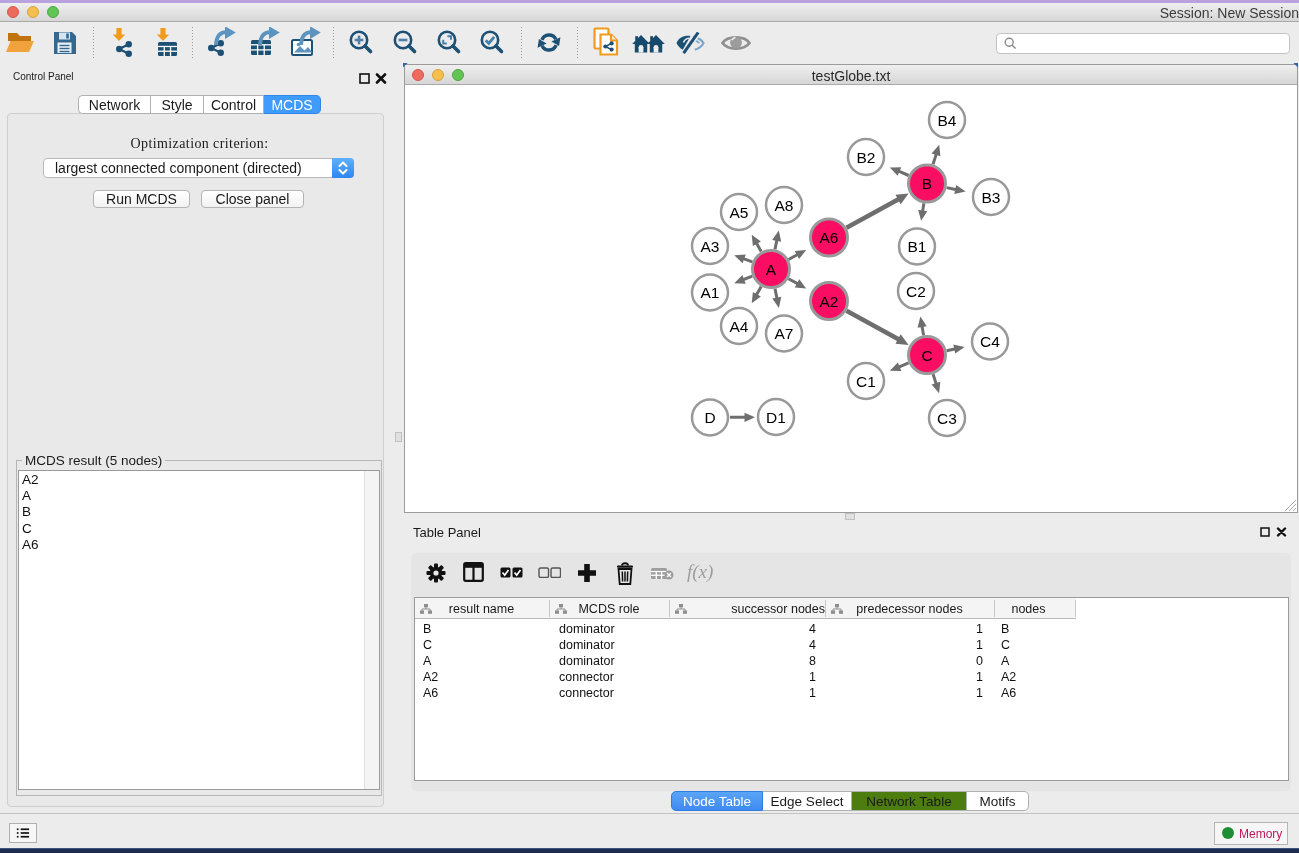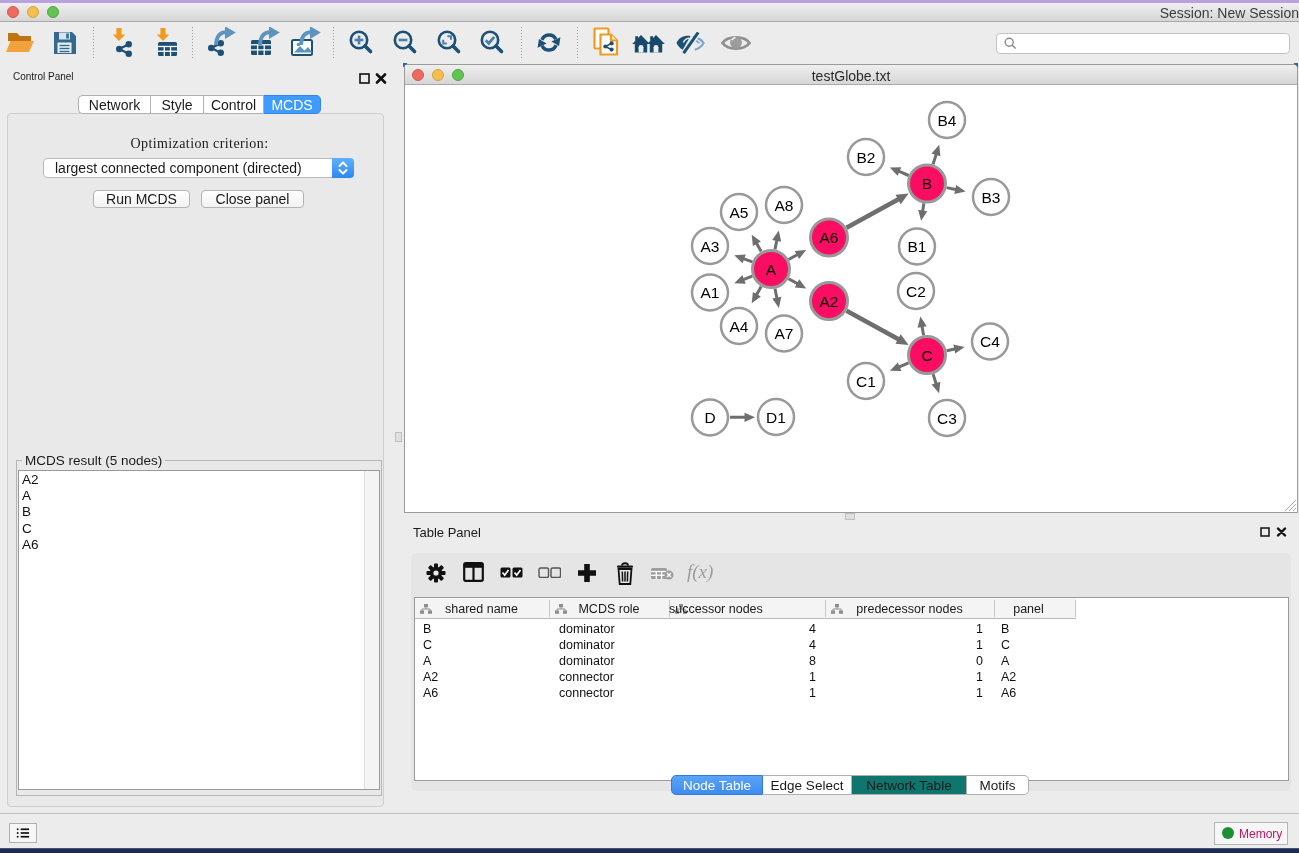--- a/index.html
+++ b/index.html
@@ -406,21 +406,21 @@
       <rect x="0" y="6.4" width="4" height="3.4"></rect>
       <rect x="8" y="6.4" width="4" height="3.4"></rect>
     </g>
     <g stroke="#8e8e8e" stroke-width="1">
       <line x1="6" y1="3.4" x2="6" y2="5"></line>
       <line x1="2" y1="5" x2="10" y2="5"></line>
       <line x1="2" y1="5" x2="2" y2="6.4"></line>
       <line x1="10" y1="5" x2="10" y2="6.4"></line>
     </g>
   </svg>
-<div class="abs" style="left:414px;top:602px;width:135px;text-align:center;font-size:12.5px;color:#1a1a1a;">shared name</div>
+<div class="abs" style="left:414px;top:602px;width:135px;text-align:center;font-size:12.5px;color:#1a1a1a;">result name</div>
 <svg class="abs" style="left:555px;top:604px" width="12" height="10" viewBox="0 0 12 10">
     <g fill="#8e8e8e">
       <rect x="4" y="0" width="4" height="3.4"></rect>
       <rect x="0" y="6.4" width="4" height="3.4"></rect>
       <rect x="8" y="6.4" width="4" height="3.4"></rect>
     </g>
     <g stroke="#8e8e8e" stroke-width="1">
       <line x1="6" y1="3.4" x2="6" y2="5"></line>
       <line x1="2" y1="5" x2="10" y2="5"></line>
       <line x1="2" y1="5" x2="2" y2="6.4"></line>
@@ -434,36 +434,36 @@
       <rect x="0" y="6.4" width="4" height="3.4"></rect>
       <rect x="8" y="6.4" width="4" height="3.4"></rect>
     </g>
     <g stroke="#8e8e8e" stroke-width="1">
       <line x1="6" y1="3.4" x2="6" y2="5"></line>
       <line x1="2" y1="5" x2="10" y2="5"></line>
       <line x1="2" y1="5" x2="2" y2="6.4"></line>
       <line x1="10" y1="5" x2="10" y2="6.4"></line>
     </g>
   </svg>
-<div class="abs" style="left:669px;top:602px;width:156px;text-align:left;font-size:12.5px;color:#1a1a1a;">successor nodes</div>
+<div class="abs" style="left:669px;top:602px;width:156px;text-align:right;font-size:12.5px;color:#1a1a1a;">successor nodes</div>
 <svg class="abs" style="left:831px;top:604px" width="12" height="10" viewBox="0 0 12 10">
     <g fill="#8e8e8e">
       <rect x="4" y="0" width="4" height="3.4"></rect>
       <rect x="0" y="6.4" width="4" height="3.4"></rect>
       <rect x="8" y="6.4" width="4" height="3.4"></rect>
     </g>
     <g stroke="#8e8e8e" stroke-width="1">
       <line x1="6" y1="3.4" x2="6" y2="5"></line>
       <line x1="2" y1="5" x2="10" y2="5"></line>
       <line x1="2" y1="5" x2="2" y2="6.4"></line>
       <line x1="10" y1="5" x2="10" y2="6.4"></line>
     </g>
   </svg>
 <div class="abs" style="left:825px;top:602px;width:169px;text-align:center;font-size:12.5px;color:#1a1a1a;">predecessor nodes</div>
-<div class="abs" style="left:994px;top:602px;width:69px;text-align:center;font-size:12.5px;color:#1a1a1a;">panel</div>
+<div class="abs" style="left:994px;top:602px;width:69px;text-align:center;font-size:12.5px;color:#1a1a1a;">nodes</div>
 
 <div class="abs" style="left:423px;top:622px;font-size:12.5px;color:#111;">B</div>
 <div class="abs" style="left:559px;top:622px;font-size:12.5px;color:#111;">dominator</div>
 <div class="abs" style="left:700px;top:622px;width:116px;text-align:right;font-size:12.5px;color:#111;">4</div>
 <div class="abs" style="left:860px;top:622px;width:123px;text-align:right;font-size:12.5px;color:#111;">1</div>
 <div class="abs" style="left:1001px;top:622px;font-size:12.5px;color:#111;">B</div>
 <div class="abs" style="left:423px;top:638px;font-size:12.5px;color:#111;">C</div>
 <div class="abs" style="left:559px;top:638px;font-size:12.5px;color:#111;">dominator</div>
 <div class="abs" style="left:700px;top:638px;width:116px;text-align:right;font-size:12.5px;color:#111;">4</div>
 <div class="abs" style="left:860px;top:638px;width:123px;text-align:right;font-size:12.5px;color:#111;">1</div>
@@ -477,24 +477,24 @@
 <div class="abs" style="left:559px;top:670px;font-size:12.5px;color:#111;">connector</div>
 <div class="abs" style="left:700px;top:670px;width:116px;text-align:right;font-size:12.5px;color:#111;">1</div>
 <div class="abs" style="left:860px;top:670px;width:123px;text-align:right;font-size:12.5px;color:#111;">1</div>
 <div class="abs" style="left:1001px;top:670px;font-size:12.5px;color:#111;">A2</div>
 <div class="abs" style="left:423px;top:686px;font-size:12.5px;color:#111;">A6</div>
 <div class="abs" style="left:559px;top:686px;font-size:12.5px;color:#111;">connector</div>
 <div class="abs" style="left:700px;top:686px;width:116px;text-align:right;font-size:12.5px;color:#111;">1</div>
 <div class="abs" style="left:860px;top:686px;width:123px;text-align:right;font-size:12.5px;color:#111;">1</div>
 <div class="abs" style="left:1001px;top:686px;font-size:12.5px;color:#111;">A6</div>
 
-<div class="abs" style="left:671px;top:775px;height:20px;display:flex;font-size:13.5px;">
+<div class="abs" style="left:671px;top:791px;height:20px;display:flex;font-size:13.5px;">
   <div style="width:92px;background:linear-gradient(#5aa4f8,#3e8bf0);border:1px solid #2f7be0;border-radius:5px 0 0 5px;color:#fff;text-align:center;line-height:19px;">Node Table</div>
   <div style="width:89px;background:#fff;border:1px solid #b0b0b0;border-left:none;color:#1a1a1a;text-align:center;line-height:19px;">Edge Select</div>
-  <div style="width:115px;background:#0f766e;border:1px solid #b0b0b0;border-left:none;color:#1a1a1a;text-align:center;line-height:19px;">Network Table</div>
+  <div style="width:115px;background:#4d7c0f;border:1px solid #b0b0b0;border-left:none;color:#1a1a1a;text-align:center;line-height:19px;">Network Table</div>
   <div style="width:62px;background:#fff;border:1px solid #b0b0b0;border-left:none;border-radius:0 5px 5px 0;color:#1a1a1a;text-align:center;line-height:19px;">Motifs</div>
 </div>
 
 <div class="abs" style="left:0;top:813px;width:1299px;height:35px;background:#ececec;border-top:1px solid #c2c2c2;"></div>
 <div class="abs" style="left:9px;top:823px;width:28px;height:20px;background:#f6f6f6;border:1px solid #b0b0b0;"></div>
 <svg class="abs" style="left:16px;top:827px" width="14" height="12" viewBox="0 0 15 12">
     <g stroke="#111" stroke-width="1.8">
       <line x1="0.9" y1="2" x2="2.7" y2="2"></line>
       <line x1="5" y1="2" x2="14" y2="2"></line>
       <line x1="0.9" y1="6" x2="2.7" y2="6"></line>

